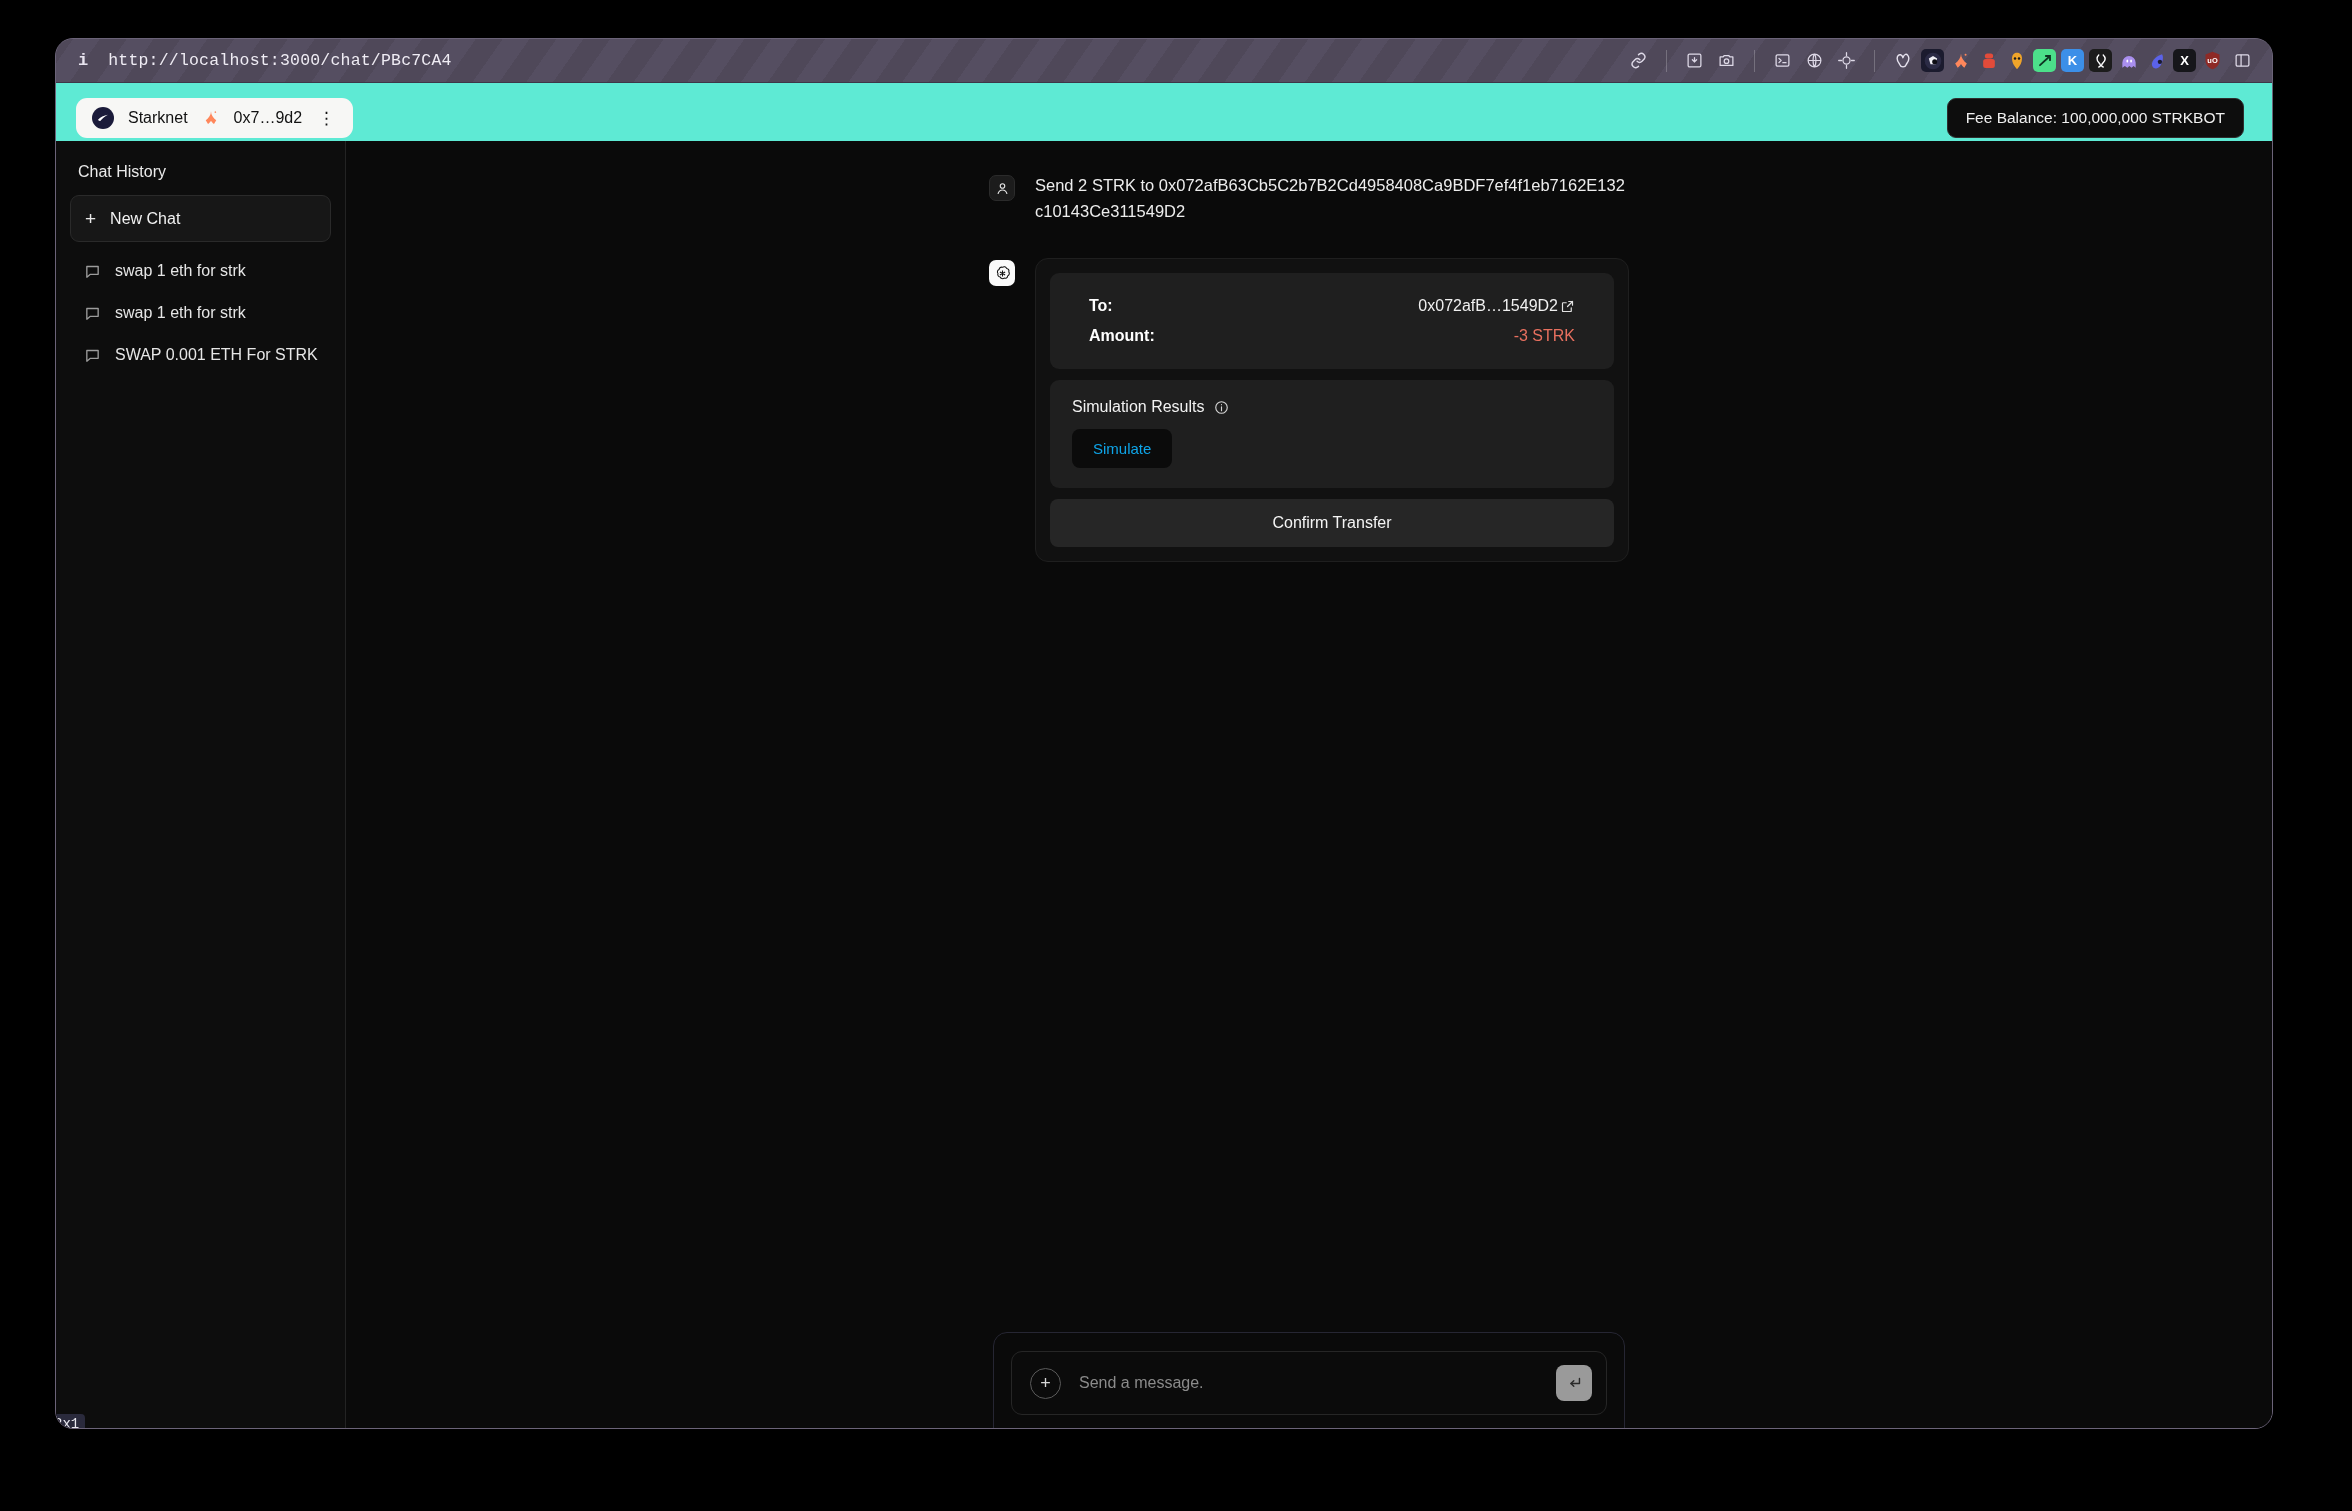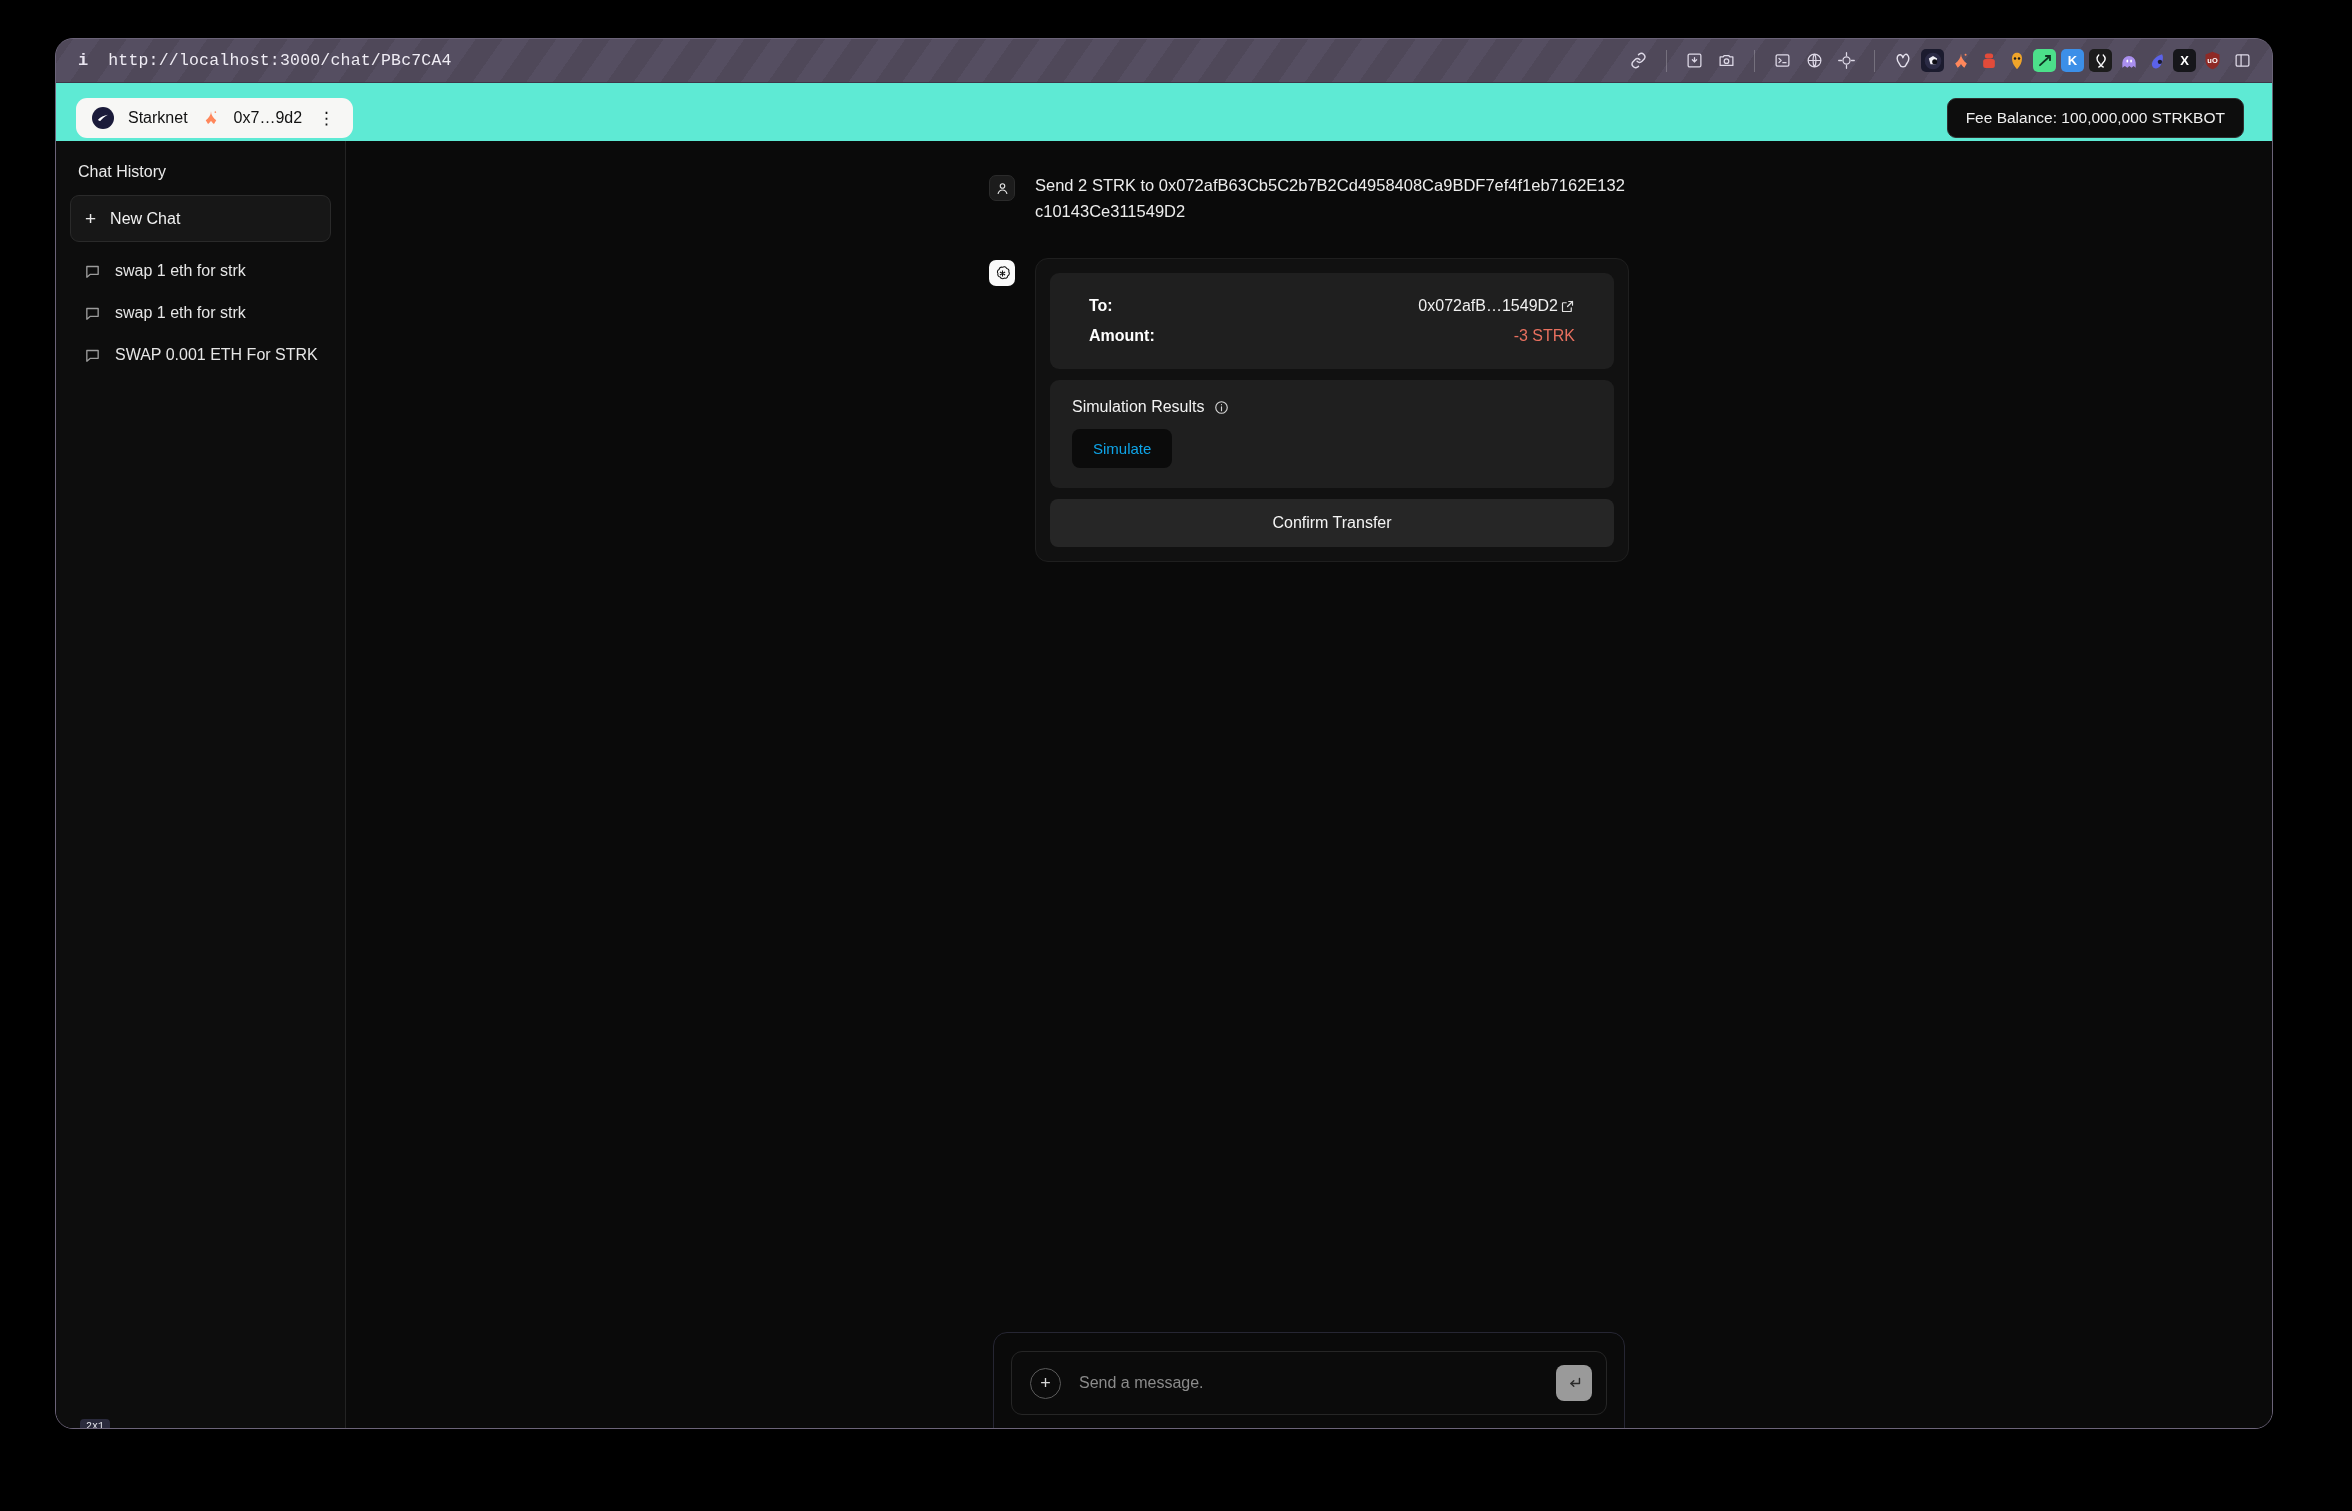--- a/index.html
+++ b/index.html
@@ -192,25 +192,24 @@
   #theme-toggle { cursor: pointer; display: flex; }
   #clear-history {
     color: #ececec; font-size: 16px; cursor: pointer;
   }
   #size-badge {
     position: absolute;
     left: -8px; bottom: -6px;
     background: #2a2a3c;
     color: #e9e9ef;
     font-family: "Liberation Mono", monospace;
-    font-size: 10px;
+    font-size: 14px;
     padding: 2px 6px;
     border-radius: 4px;
     z-index: 20;
-    margin-left: 32px;
   }
 
   
   #chat-area {
     flex: 1;
     position: relative;
     background: #0a0a0a;
     overflow: hidden;
   }
   #messages {

